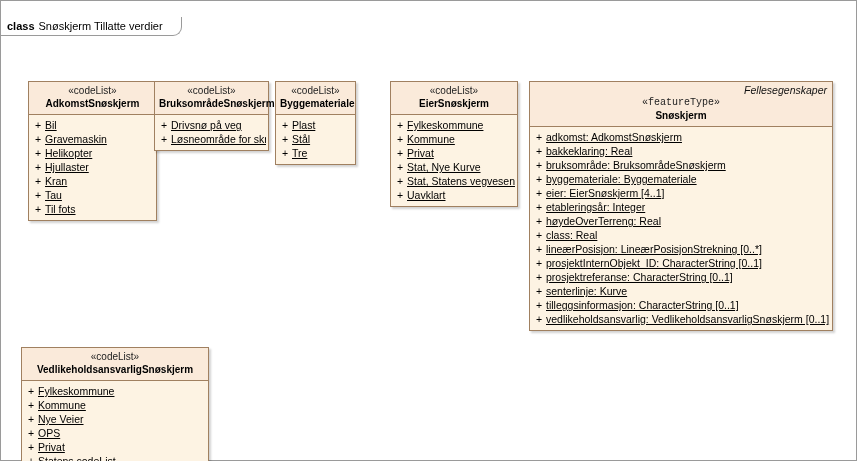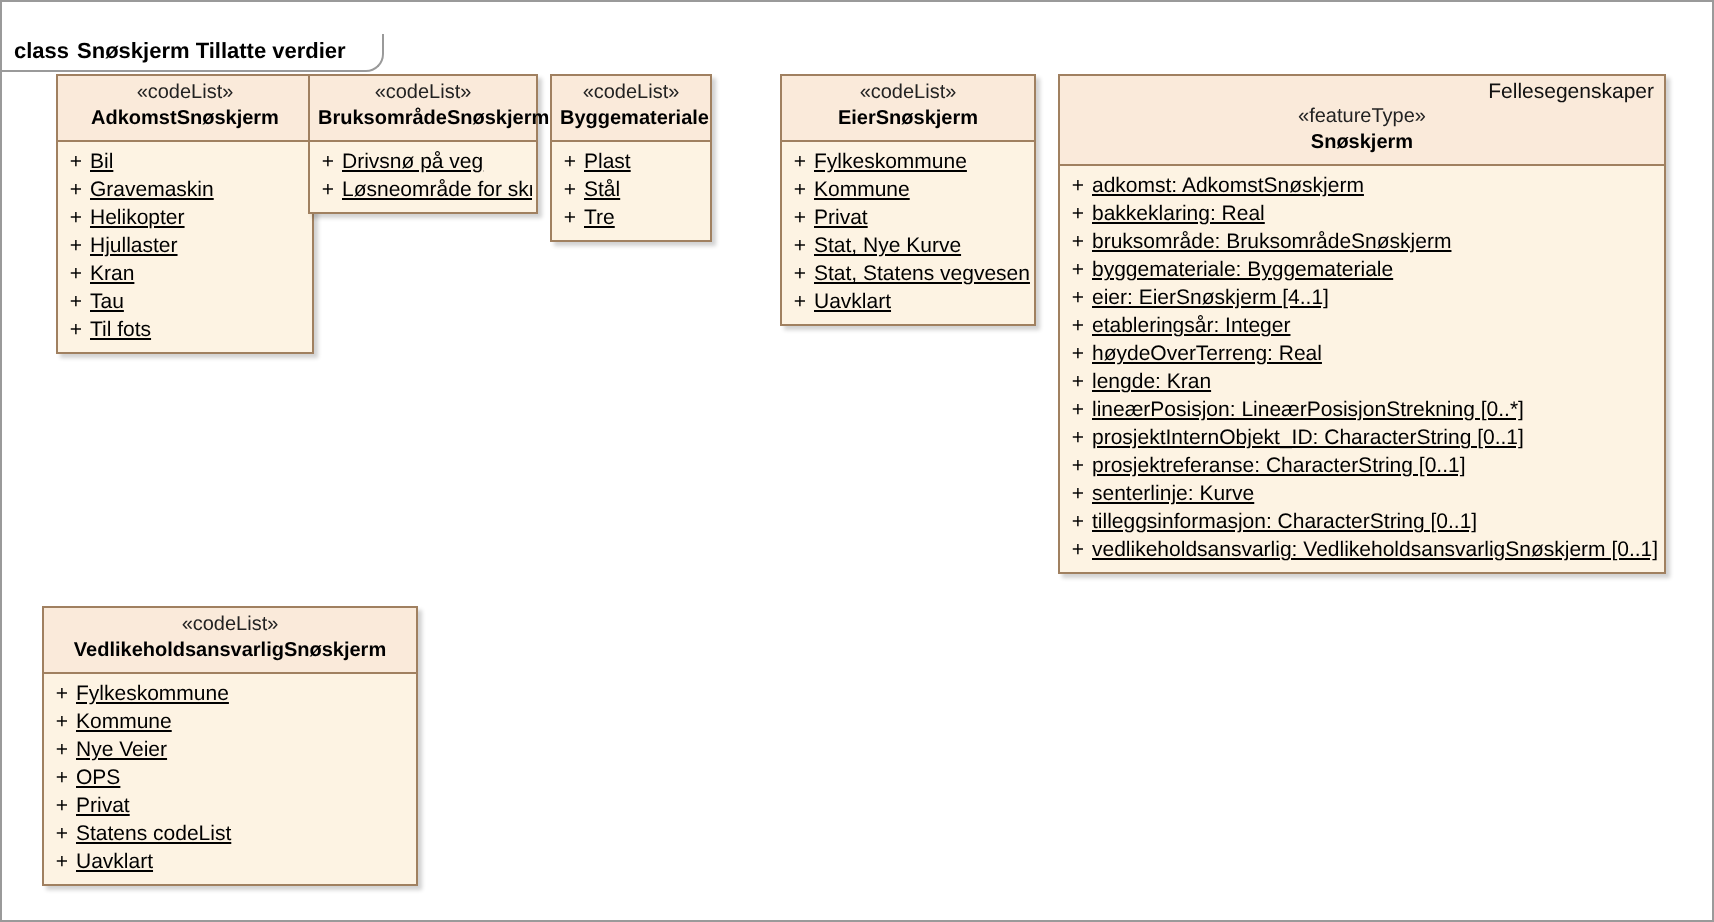--- a/index.html
+++ b/index.html
@@ -39,29 +39,30 @@
     background: #ffffff;
     font-size: 11px;
     white-space: nowrap;
     margin-top: 16px;
   }
   .diagram-tab .kw {
     font-weight: bold;
     margin-right: 4px;
   }
   .diagram-tab .nm {
-    font-weight: bold;
+    font-weight: normal;
   }
   
   .uml {
     position: absolute;
     box-sizing: border-box;
     border: 1px solid #a08060;
     background: #fdf3e3;
     box-shadow: 2px 2px 2px rgba(0,0,0,0.18);
+    margin-top: 44px;
   }
   .uml .head {
     box-sizing: border-box;
     padding: 3px 4px 4px 4px;
     text-align: center;
     background: #faeada;
     border-bottom: 1px solid #a08060;
   }
   .uml .stereotype {
     font-size: 10px;
@@ -97,20 +98,21 @@
     text-decoration: underline;
   }
   
   .uml.feature .head {
     position: relative;
   }
   .uml.feature .grouplabel {
     position: absolute;
     right: 5px;
     top: 2px;
+    font-style: italic;
     font-size: 10.5px;
     font-weight: normal;
     color: #111111;
   }
 </style>
 </head>
 <body>
 
 <div id="canvas">
 
@@ -223,21 +225,21 @@
       <div class="row">
         <span class="vis">+</span>
         <span class="txt">Uavklart</span>
       </div>
     </div>
   </div>
 
   <div class="uml feature" style="left:528px; top:36px; width:304px;">
     <div class="head">
       <div class="grouplabel">Fellesegenskaper</div>
-      <div class="stereotype" style="margin-top:12px;">«featureType»</div>
+      <div class="stereotype" style="margin-top:12px;font-family:Liberation Mono, monospace;">«featureType»</div>
       <div class="name">Snøskjerm</div>
     </div>
     <div class="body">
       <div class="row">
         <span class="vis">+</span>
         <span class="txt">adkomst: AdkomstSnøskjerm</span>
       </div>
       <div class="row">
         <span class="vis">+</span>
         <span class="txt">bakkeklaring: Real</span>
@@ -257,21 +259,21 @@
       <div class="row">
         <span class="vis">+</span>
         <span class="txt">etableringsår: Integer</span>
       </div>
       <div class="row">
         <span class="vis">+</span>
         <span class="txt">høydeOverTerreng: Real</span>
       </div>
       <div class="row">
         <span class="vis">+</span>
-        <span class="txt">lengde: Kran</span>
+        <span class="txt">class: Real</span>
       </div>
       <div class="row">
         <span class="vis">+</span>
         <span class="txt">lineærPosisjon: LineærPosisjonStrekning [0..*]</span>
       </div>
       <div class="row">
         <span class="vis">+</span>
         <span class="txt">prosjektInternObjekt_ID: CharacterString [0..1]</span>
       </div>
       <div class="row">

